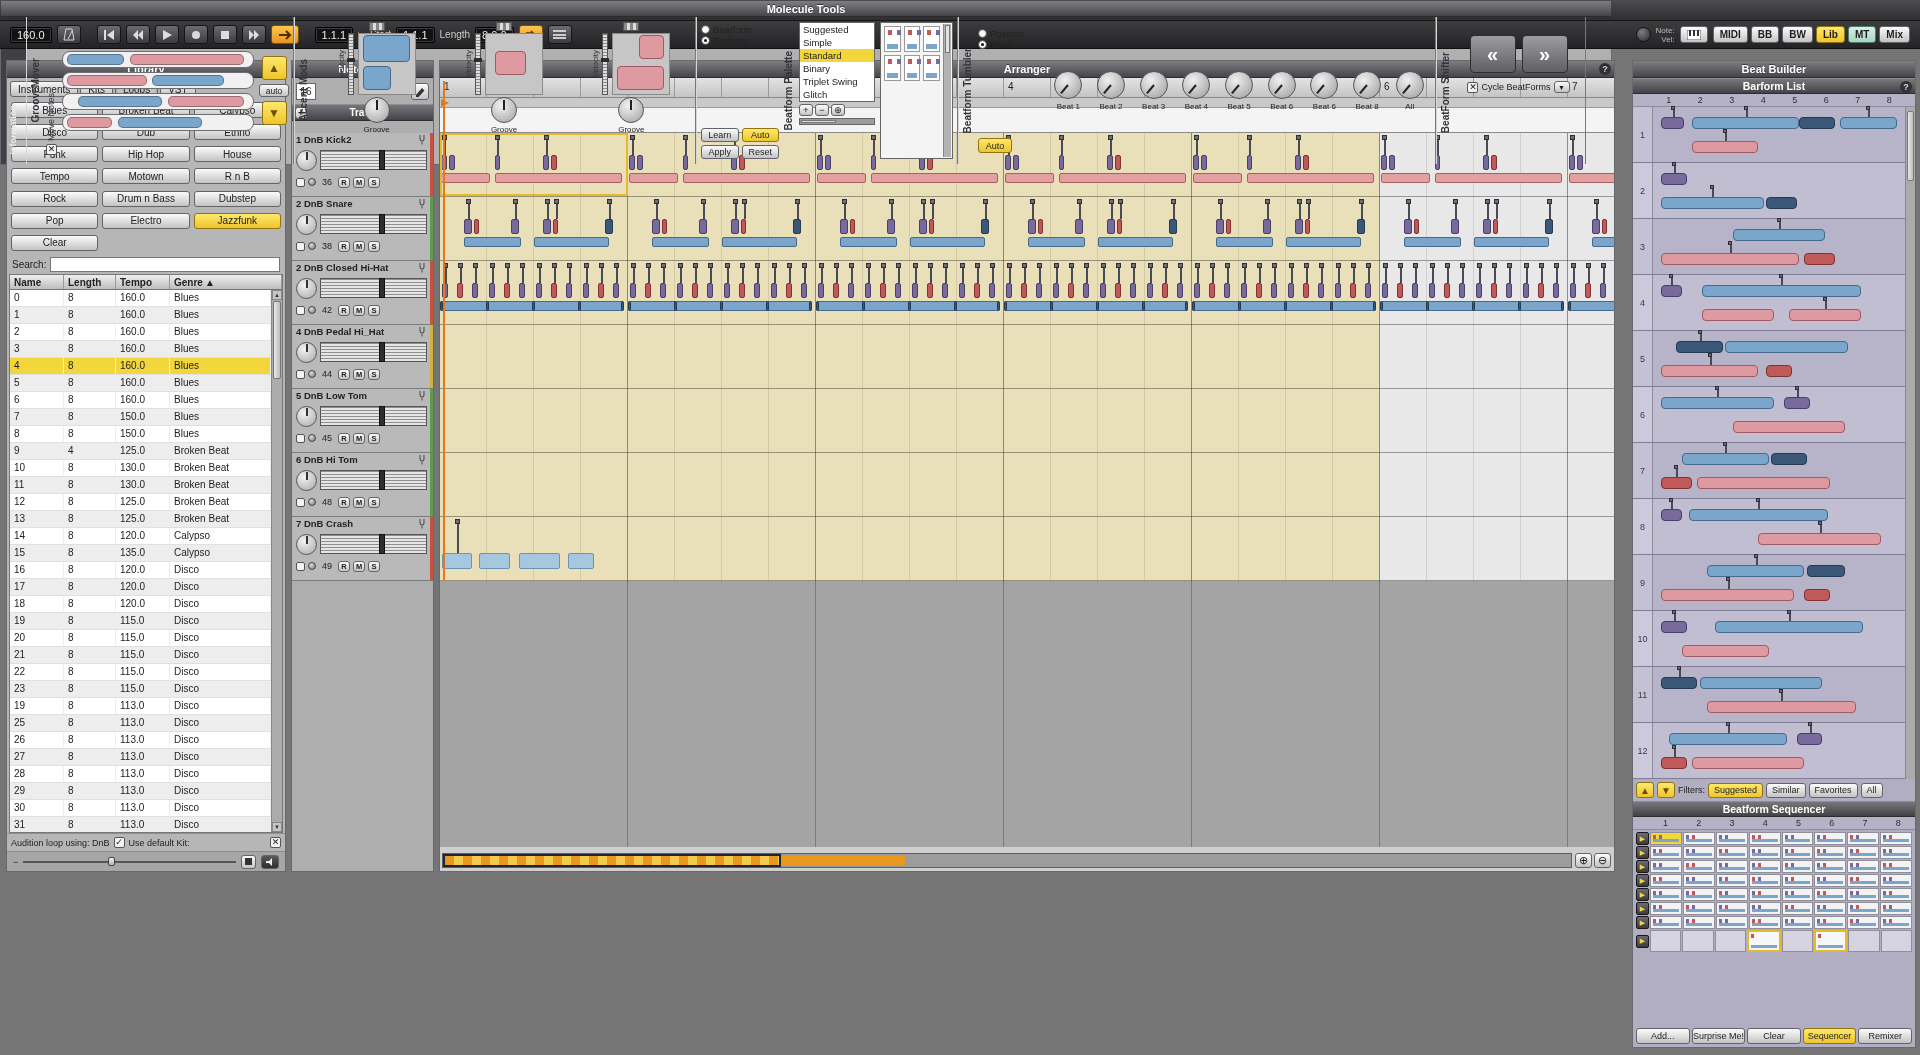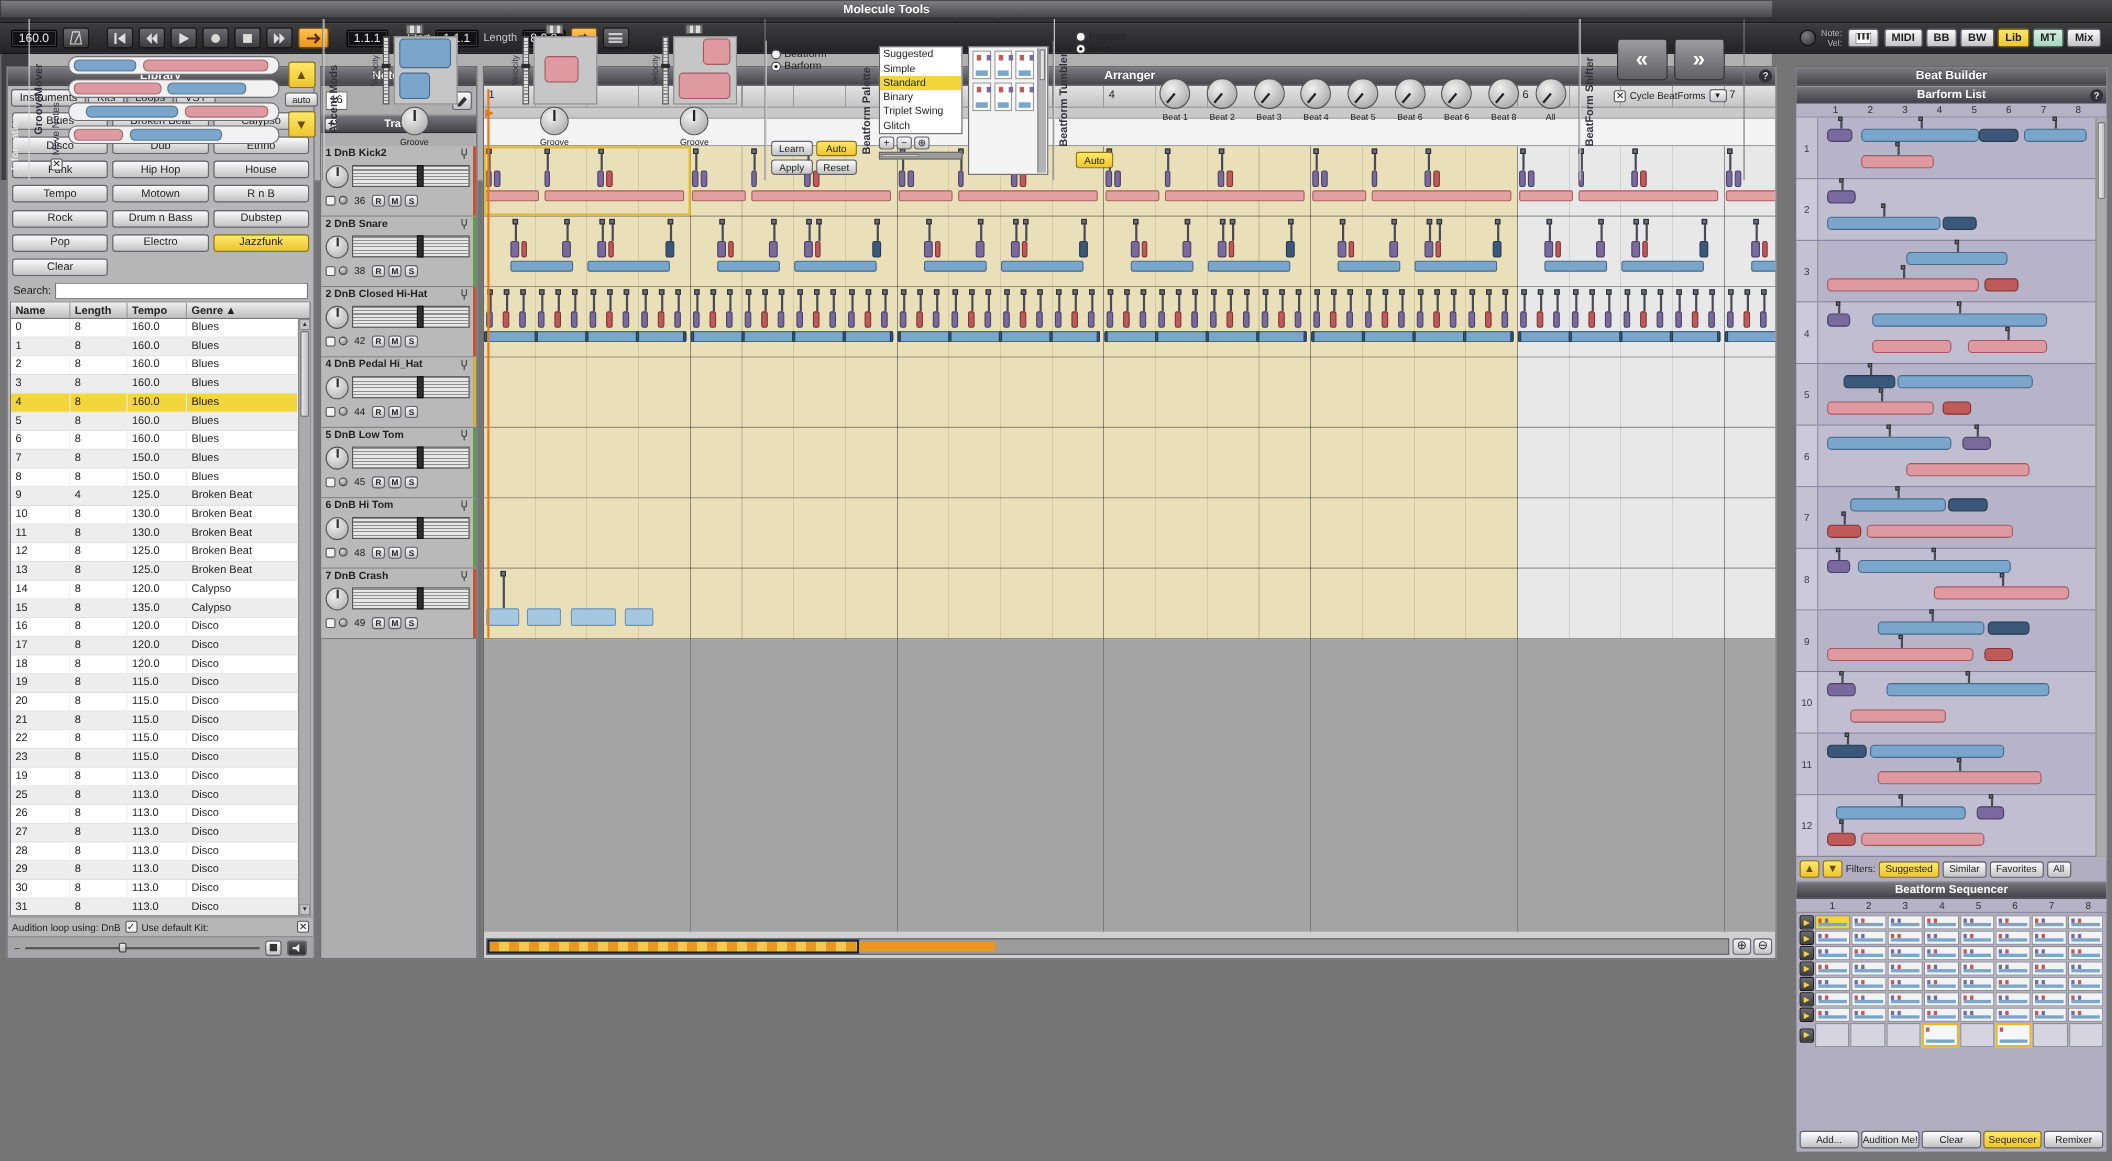--- a/index.html
+++ b/index.html
@@ -160,21 +160,21 @@
 .amv{display:flex;gap:2px;}
 .amv .vlabel{font-size:8px;font-weight:normal;}
 .amslider{width:6px;background:repeating-linear-gradient(0deg,#dedede 0 2px,#8c8c8c 2px 3px);border:1px solid #555;position:relative;}
 .amslider::after{content:"";position:absolute;left:-2px;right:-2px;top:40%;height:4px;background:#2d2d2d;}
 .amshape{width:58px;position:relative;background:#c6c6c6;border:1px solid #8a8a8a;}
 .amseg{position:absolute;border-radius:4px;border:1px solid rgba(0,0,0,.3);}
 .amknob{width:26px;height:26px;border-radius:50%;background:radial-gradient(circle at 38% 32%,#f2f2f2,#9f9f9f);border:1px solid #555;position:relative;}
 .amknob::after{content:"";position:absolute;left:50%;top:50%;width:2px;height:10px;margin-left:-1px;transform-origin:50% 0;transform:rotate(180deg);background:#222;}
 .amlbl{font-size:8px;}
 
-#mp-bp{width:262px;flex:none;margin-top:20px;}
+#mp-bp{width:262px;flex:none;}
 #bp-left{width:78px;flex:none;display:flex;flex-direction:column;gap:3px;padding-top:2px;}
 .bp-radio{display:flex;align-items:center;gap:3px;font-size:9.5px;}
 #bp-btnrow1,#bp-btnrow2{display:flex;gap:3px;}
 #bp-btnrow1 .btn,#bp-btnrow2 .btn{flex:1;height:14px;font-size:9px;}
 #bp-listwrap{width:76px;flex:none;display:flex;flex-direction:column;gap:2px;}
 #bp-list{background:#fff;border:1px solid #666;height:80px;overflow:hidden;position:relative;}
 .bpitem{height:13px;font-size:9.5px;line-height:13px;padding:0 3px;white-space:nowrap;overflow:hidden;}
 .bpitem.active{background:#f2d63c;}
 #bp-small{display:flex;gap:2px;}
 .bp-sm{width:14px;height:12px;font-size:9px;}
@@ -1822,21 +1822,21 @@
         <div class="seqcell hl">
           <div class="m1" style="background: rgb(192, 90, 90);"></div>
           <div class="mb" style="background: rgb(122, 166, 204);"></div>
         </div>
         <div class="seqcell"></div>
         <div class="seqcell"></div>
       </div>
     </div>
   <div id="bb-buttons">
       <div class="btn">Add...</div>
-      <div class="btn">Audition Me!</div>
+      <div class="btn">Surprise Me!</div>
       <div class="btn">Clear</div>
       <div class="btn ybtn">Sequencer</div>
       <div class="btn">Remixer</div>
     </div>
 </div>
 
 <div id="moltools">
   <div class="phdr" style="height:16px;">
     <span>Molecule Tools</span>
   </div>

